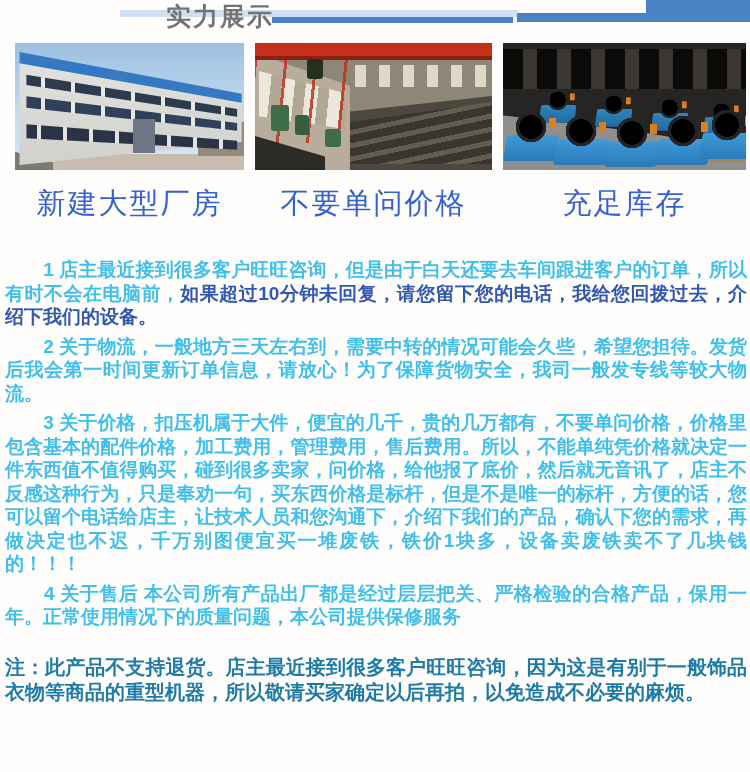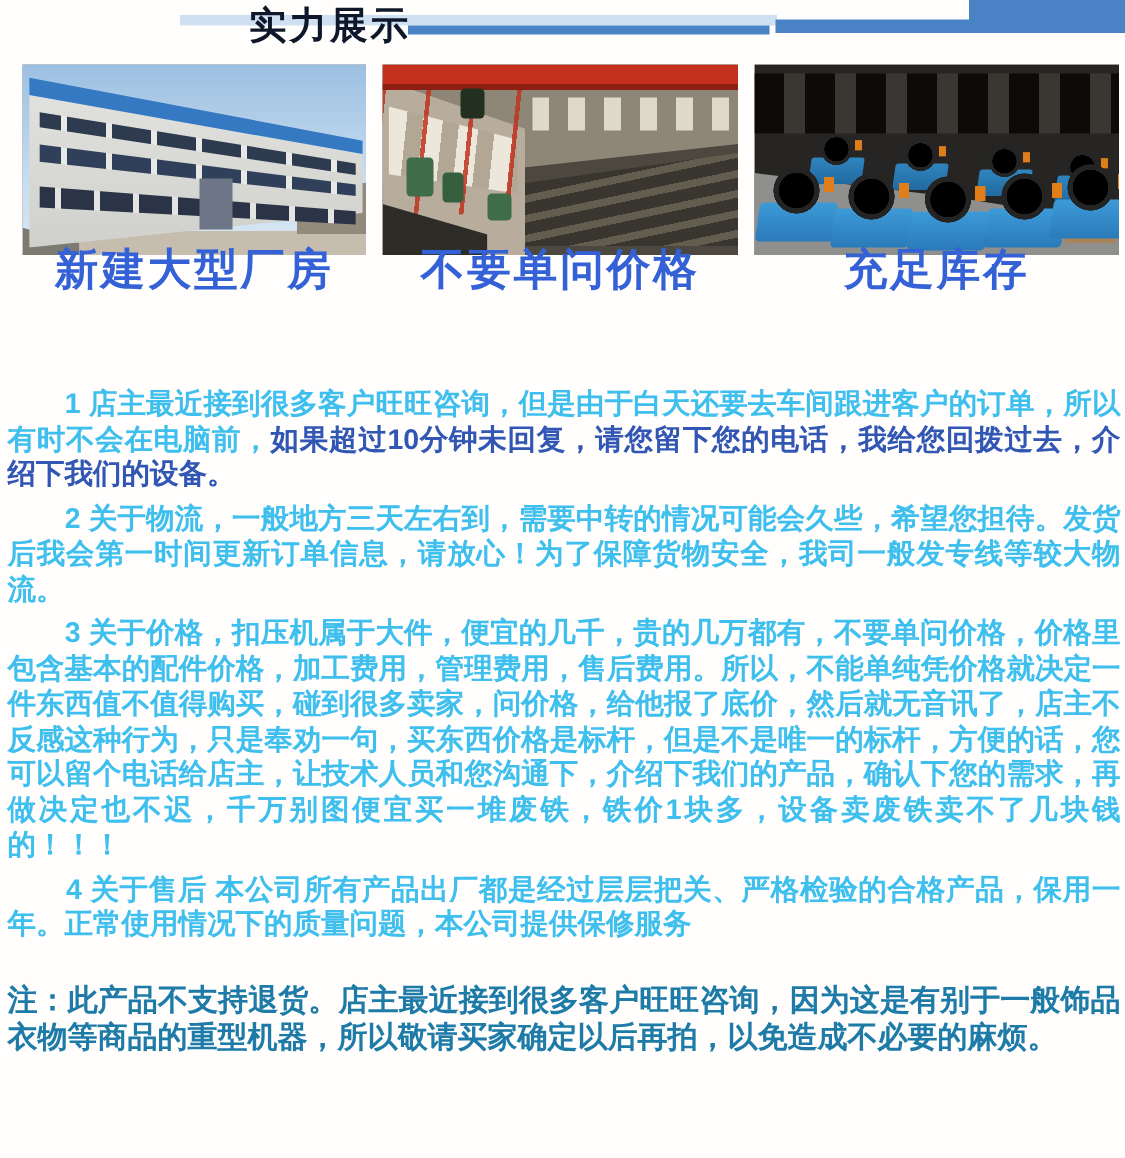--- a/index.html
+++ b/index.html
@@ -6,21 +6,21 @@
   #page{position:relative;width:750px;height:772px;background:#fffefc;overflow:hidden;
         font-family:"Liberation Sans","DejaVu Sans",sans-serif;}
 
   
   .hdr-bar{position:absolute;}
   .bar-light{left:120px;top:10px;width:398px;height:7px;background:#cfe0f2;}
   .bar-med1{left:272px;top:17px;width:241px;height:6px;background:#4a82c6;}
   .bar-med2{left:517px;top:13px;width:130px;height:9px;background:#4a82c6;}
   .bar-block{left:646px;top:0;width:104px;height:22px;background:#4a82c6;}
   .hdr-title{position:absolute;left:166px;top:0px;font-size:25px;font-weight:bold;
-             color:#0f172a;letter-spacing:2px;z-index:2;}
+             color:#737373;letter-spacing:2px;z-index:2;}
 
   
   .photo{position:absolute;top:43px;height:127px;overflow:hidden;background:#888;}
   .ph1{left:15px;width:229px;}
   .ph2{left:255px;width:237px;}
   .ph3{left:503px;width:243px;}
   .photo *{position:absolute;}
 
   
   .ph1 .sky{left:0;top:0;width:100%;height:100%;
@@ -81,21 +81,21 @@
   .m::before{content:"";position:absolute;left:0;bottom:0;width:92%;height:26px;
              background:linear-gradient(180deg,#3e9ad8,#2a7ab8);border-radius:3px;
              transform:skewX(-8deg);}
   .m::after{content:"";position:absolute;left:8px;top:0;width:36px;height:36px;
             background:radial-gradient(circle at 50% 50%,#000 0 46%,#242424 47% 60%,transparent 61%);
             box-shadow:20px -4px 0 -13px #e07f1a;}
   .m.small{transform:scale(.68);}
   .m.small::before{background:linear-gradient(180deg,#2f85c0,#226aa0);}
 
   
-  .caption{position:absolute;top:160px;text-align:center;font-size:29px;font-weight:700;
+  .caption{position:absolute;top:184px;text-align:center;font-size:29px;font-weight:400;
            color:#3462d6;letter-spacing:2px;}
   .cap1{left:15px;width:229px;}
   .cap2{left:255px;width:237px;}
   .cap3{left:503px;width:243px;}
 
   
   .notice-heading{position:absolute;left:8px;top:214px;font-size:27px;font-weight:bold;
                   color:#1b95cd;letter-spacing:4px;}
   .notice-body{position:absolute;left:5px;top:258px;width:742px;font-size:19px;
                line-height:23.5px;font-weight:bold;color:#3fbfee;text-align:justify;}

